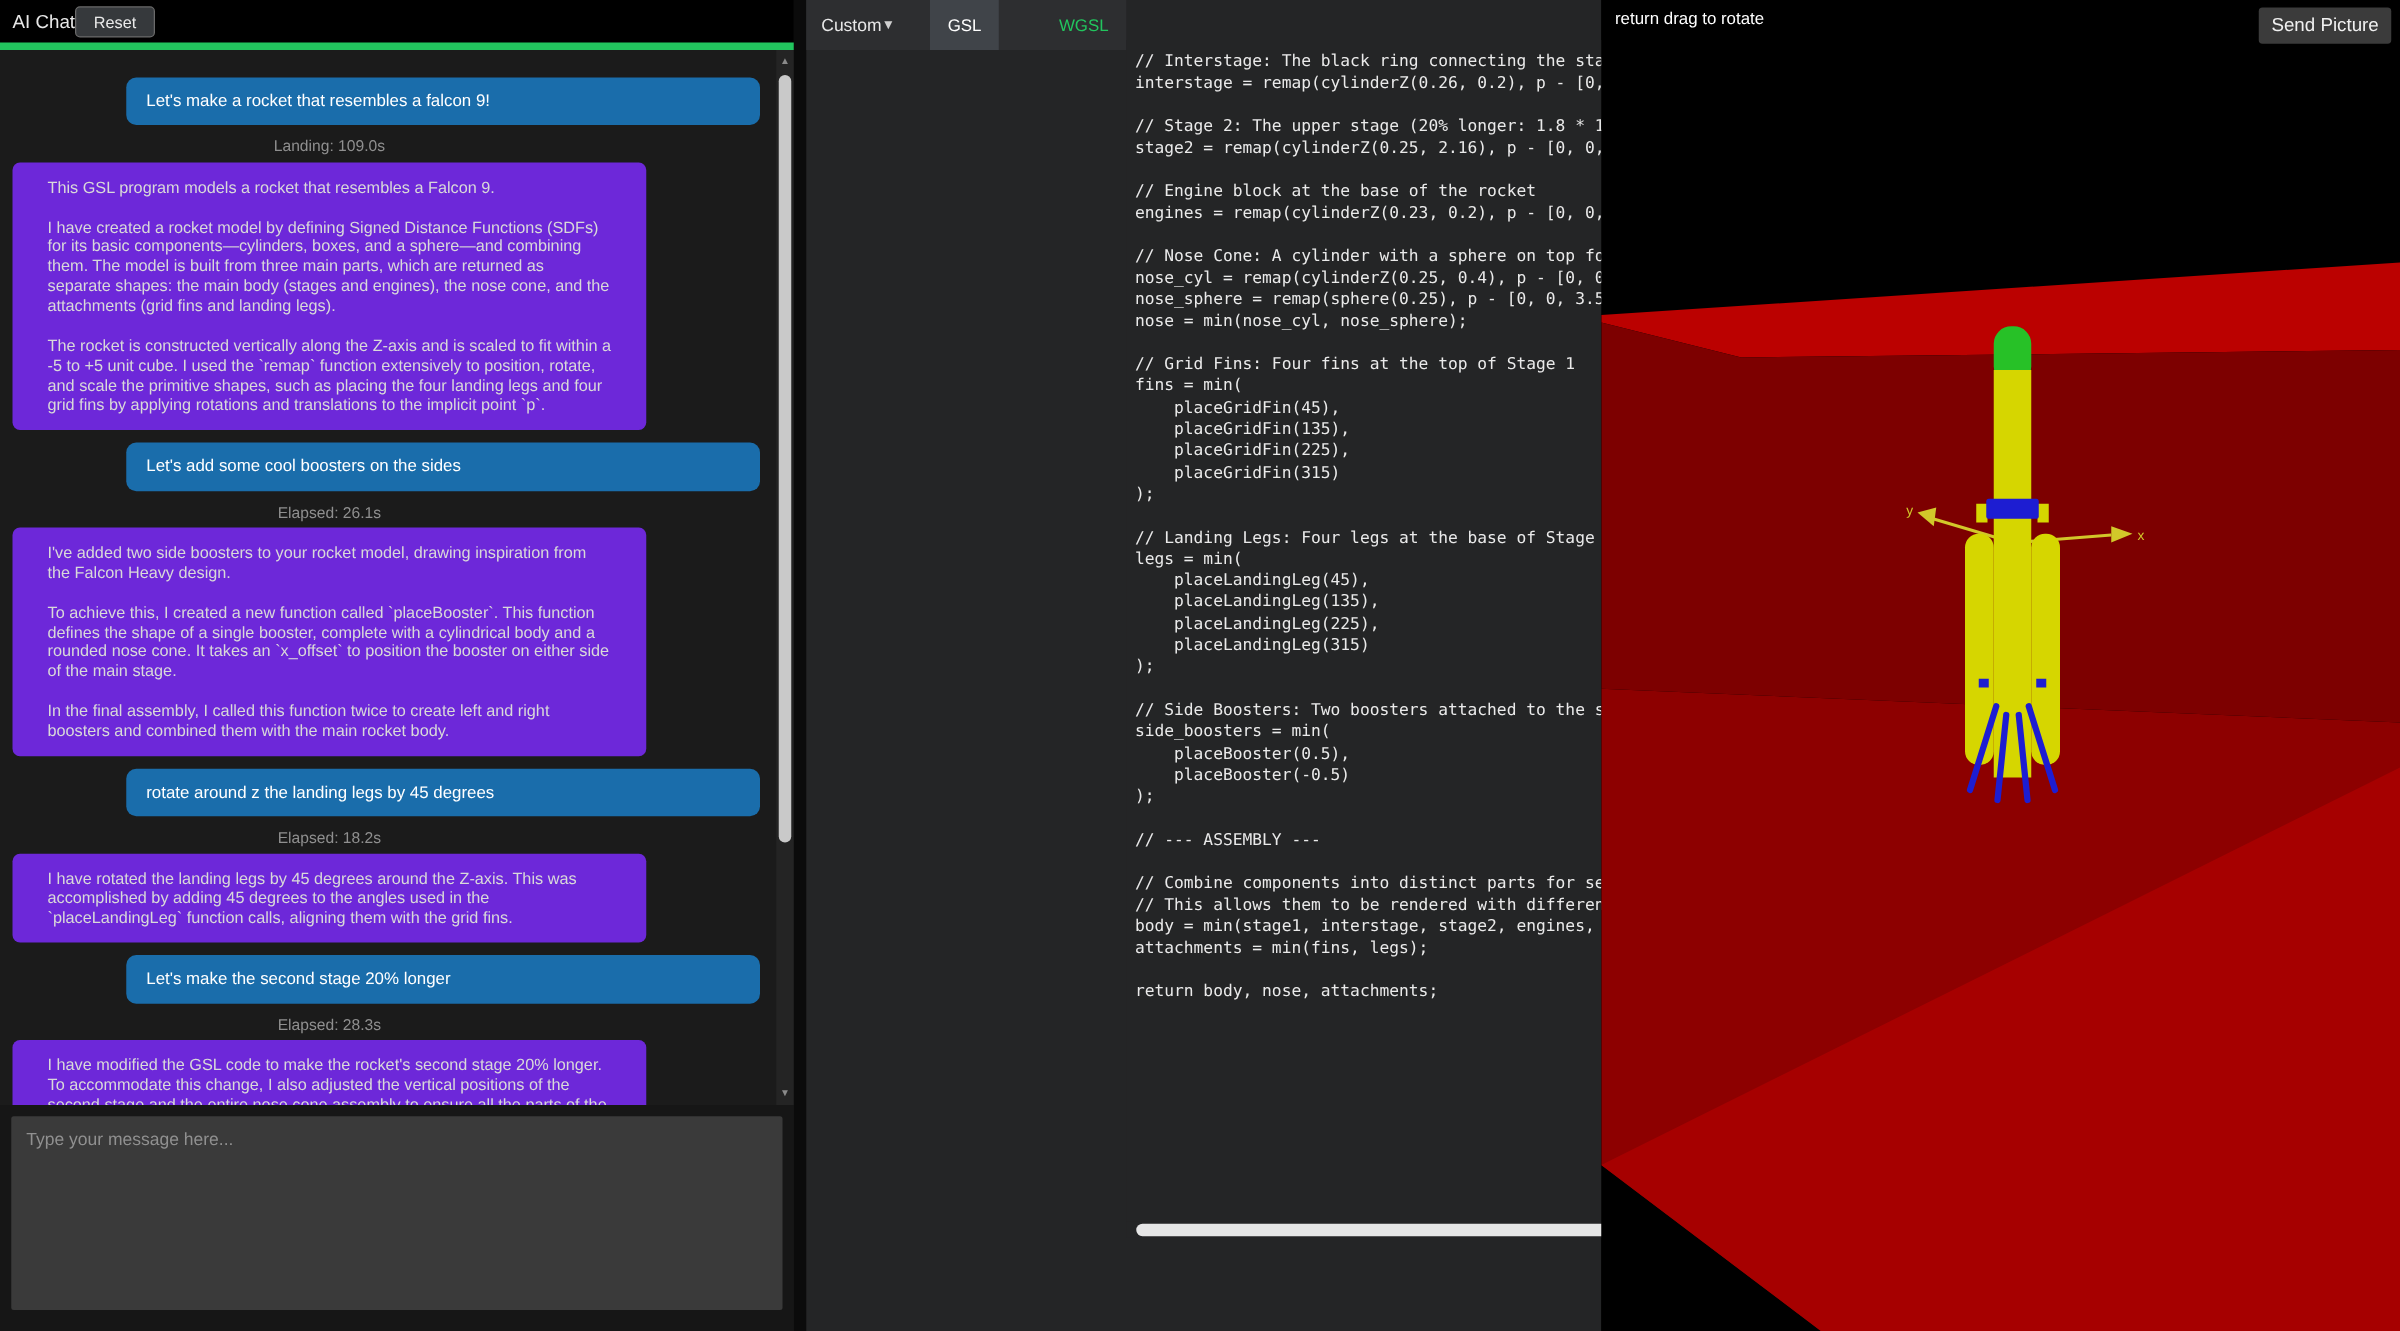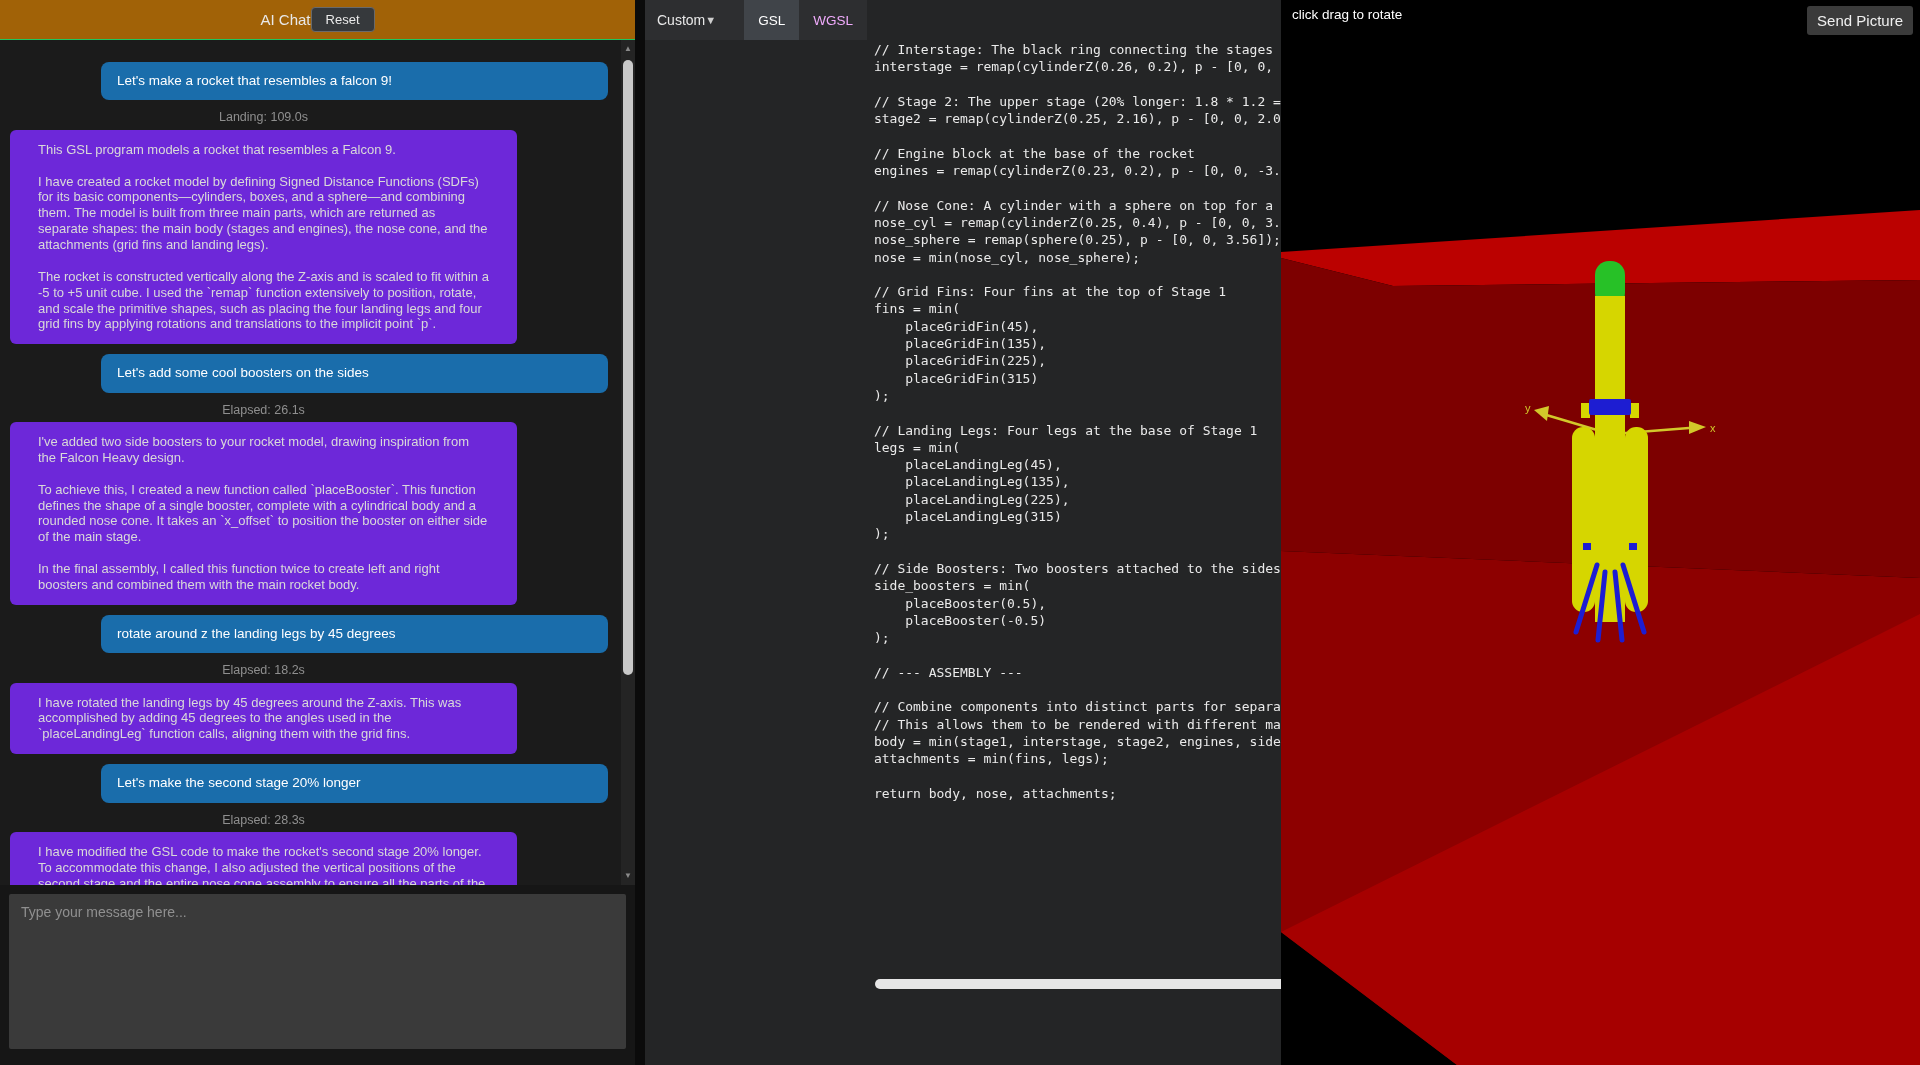--- a/index.html
+++ b/index.html
@@ -2,22 +2,22 @@
 <html style="--user-bubble: #1a6dab; --box-top: #bb0100; --box-wall: #7d0000; --floor-back: #8d0000; --floor-front: #a60000; --rocket-yellow: #d6d600; --rocket-green: #27c127; --rocket-blue: #1d1dd2; --axis-yellow: #d2c82a;"><head>
 <meta charset="utf-8">
 <style>
   * { box-sizing: border-box; margin: 0; padding: 0; }
   html, body { width: 1920px; height: 1065px; overflow: hidden; background: #0b0b0b;
     font-family: "Liberation Sans", sans-serif; }
 
   
   .chat-panel { position: absolute; left: 0; top: 0; width: 640px; height: 1065px;
     background: #1b1b1b; border-right: 5px solid #0b0b0b; display: flex; flex-direction: column; }
-  .chat-header { height: 40px; flex: 0 0 40px; background: #a16207; display: flex;
-    align-items: center; justify-content: center; padding: 0 10px; border-bottom: 1px solid #22c55e; }
+  .chat-header { height: 40px; flex: 0 0 40px; background: #000000; display: flex;
+    align-items: center; justify-content: flex-start; padding: 0 10px; border-bottom: 6px solid #22c55e; }
   .chat-title { color: #e8e8e8; font-size: 15px; }
   .btn-dark { background: #36393c; border: 1px solid #6a6a6a; border-radius: 4px;
     color: #eaeaea; font-size: 13px; padding: 4px 14px; cursor: pointer; font-family: inherit; }
   .chat-messages-wrap { position: relative; flex: 1 1 auto; overflow: hidden; background: #1b1b1b; }
   .chat-message-list { position: absolute; left: 0; top: 0; right: 14px; bottom: 0;
     overflow: hidden; padding-top: 12px; }
   .msg { width: 507px; font-size: 13px; line-height: 1.22; }
   .msg.user { margin: 10px 13px 10px auto; background: var(--user-bubble); color: #ffffff;
     border-radius: 8px; padding: 11px 16px; font-size: 13.5px; }
   .msg.assistant { margin: 4px auto 8px 10px; background: #6d28d9; color: #d9d9d9;
@@ -40,21 +40,21 @@
   
   .code-panel { position: absolute; left: 645px; top: 0; width: 636px; height: 1065px;
     background: #242526; display: flex; flex-direction: row; }
   .code-header { height: 40px; flex: 0 0 40px; background: #2d2e30; display: flex; align-items: stretch; }
   .preset-select { flex: 1 1 auto; display: flex; align-items: center; padding: 0 12px;
     color: #e8e8e8; font-size: 14px; cursor: pointer; }
   .preset-select .spacer { flex: 1; }
   .chevron { color: #cfcfcf; font-size: 11px; margin-right: 16px; }
   .tab { display: flex; align-items: center; padding: 0 14px; font-size: 13.5px; cursor: pointer; }
   .tab.active { background: #404449; color: #ffffff; }
-  .tab.inactive { color: #f0abfc; }
+  .tab.inactive { color: #22c55e; margin-left: 34px; }
   .editor-wrap { position: relative; height: 958px; flex: 0 0 958px; background: #242526; margin-top: 32px; }
   .code-text { position: absolute; left: 0; top: 0; right: 14px; bottom: 13px; overflow: hidden;
     font-family: "DejaVu Sans Mono", "Liberation Mono", monospace; font-size: 13px;
     line-height: 17.3px; color: #eaeaea; padding: 9px 0 0 7px; white-space: pre; cursor: text; }
   .h-scrollbar { position: absolute; left: 0; right: 14px; bottom: 0; height: 13px; background: #242526; }
   .h-thumb { position: absolute; top: 1.5px; height: 10px; background: #e6e6e6; border-radius: 5px;
     left: 8px; right: 10px; cursor: pointer; }
 
   
   .viewport { position: absolute; left: 1281px; top: 0; width: 639px; height: 1065px; background: #000; }
@@ -204,15 +204,15 @@
       <rect x="302" y="543" width="8" height="7" fill="var(--rocket-blue)"></rect>
       <rect x="348" y="543" width="8" height="7" fill="var(--rocket-blue)"></rect>
       <g stroke="var(--rocket-blue)" stroke-width="5" stroke-linecap="round">
         <line x1="316" y1="565" x2="295" y2="632"></line>
         <line x1="342" y1="565" x2="363" y2="632"></line>
         <line x1="324" y1="572" x2="317" y2="640"></line>
         <line x1="334" y1="572" x2="341" y2="640"></line>
       </g>
     </g>
   </svg>
-  <div class="viewport-hint">click drag to rotate</div>
+  <div class="viewport-hint">return drag to rotate</div>
   <button class="send-btn">Send Picture</button>
 </div>
 
 </body></html>

